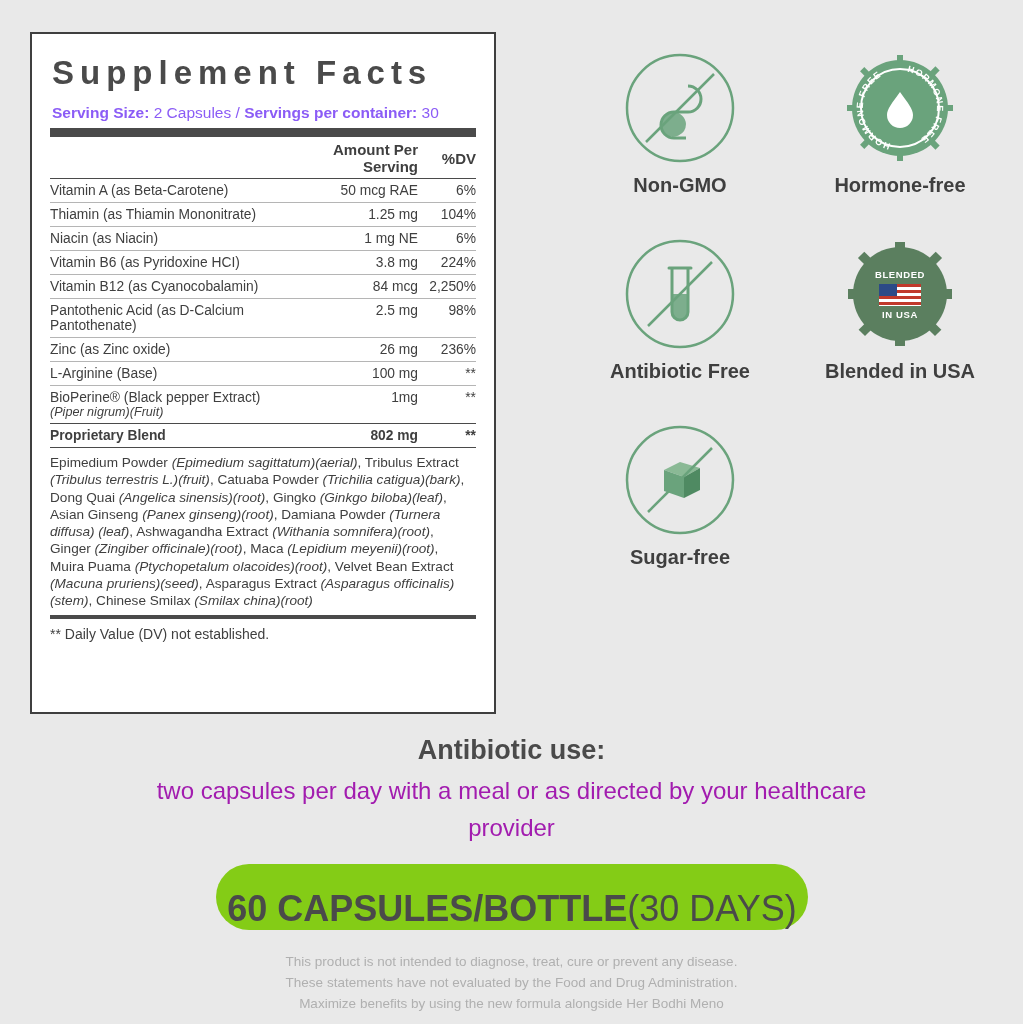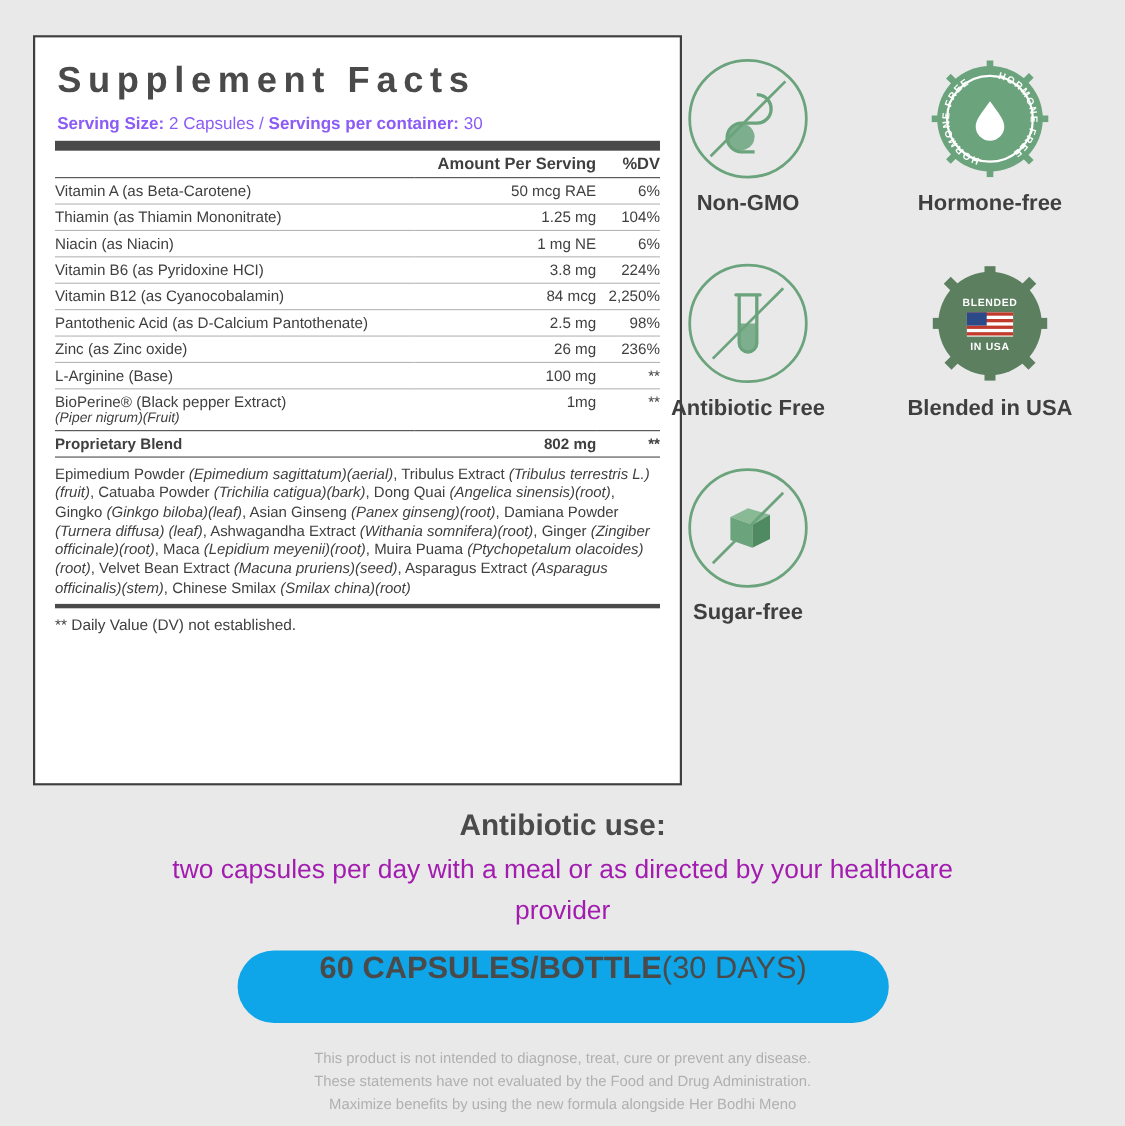--- a/index.html
+++ b/index.html
@@ -14,21 +14,21 @@
   .page {
     position: relative;
     width: 1023px; height: 1024px;
     background: #e9e9e9;
   }
 
   
   .facts {
     position: absolute;
     left: 30px; top: 32px;
-    width: 590px; height: 682px;
+    width: 466px; height: 682px;
     background: #ffffff;
     border: 2px solid #3f3f3f;
     padding: 14px 18px 10px 18px;
   }
   .facts-title {
     font-size: 33px;
     font-weight: bold;
     letter-spacing: 6px;
     color: #4a4a4a;
     margin: 6px 0 4px 2px;
@@ -135,26 +135,26 @@
     width: 783px;
     text-align: center;
     font-size: 24px;
     line-height: 1.55;
     color: #a21caf;
   }
   .pill {
     position: absolute;
     left: 216px; top: 864px;
     width: 592px; height: 66px;
-    background: #0ea5e9;
+    background: #84cc16;
     border-radius: 34px;
     display: flex;
-    align-items: flex-start;
+    align-items: flex-end;
     justify-content: center;
-    font-size: 28px;
+    font-size: 36px;
     color: #4a4a4a;
   }
   .pill b { font-weight: bold; }
   .disclaimer {
     position: absolute;
     left: 0; top: 952px;
     width: 1023px;
     text-align: center;
     font-size: 13.5px;
     line-height: 1.55;

